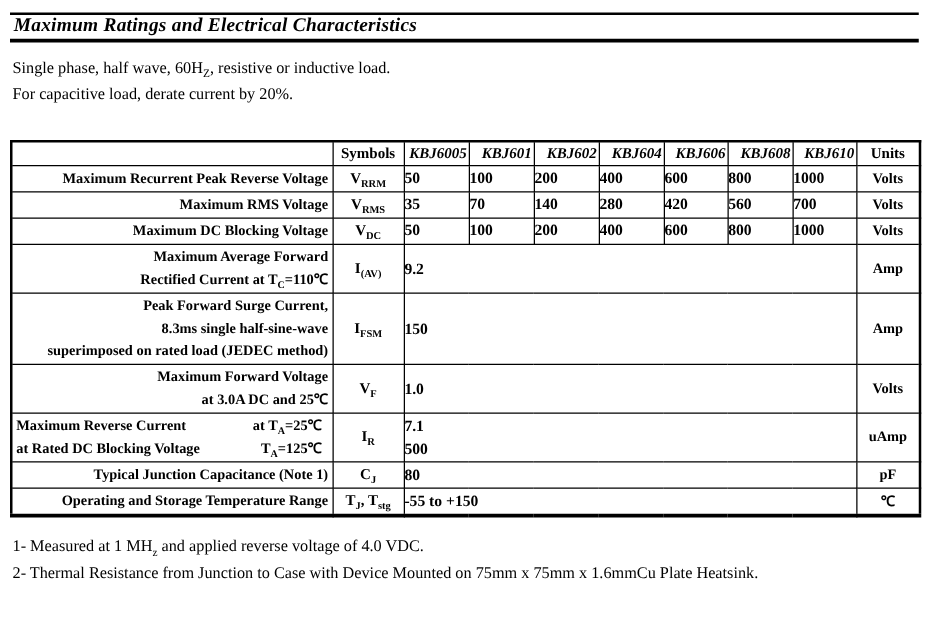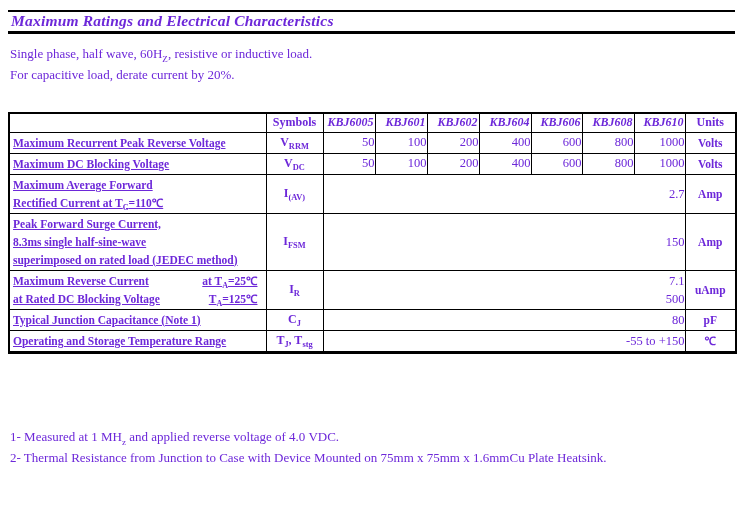--- a/index.html
+++ b/index.html
@@ -2,21 +2,21 @@
 <html><head>
 <meta charset="utf-8">
 <style>
   * { margin: 0; padding: 0; box-sizing: border-box; }
   html, body { background: #ffffff; }
   .page {
     position: relative;
     width: 741px;
     height: 507px;
     background: #ffffff;
-    color: #6d28d9;
+    color: #000000;
     font-family: "Liberation Serif", serif;
     overflow: hidden;
   }
   .rule { position: absolute; left: 8px; width: 727px; background: #000; }
   .rule-top { top: 10px; height: 2px; }
   .rule-under { top: 31px; height: 3px; }
   .title {
     position: absolute;
     left: 11px;
     top: 12px;
@@ -41,25 +41,25 @@
     border-bottom-width: 3px;
   }
   .ratings th, .ratings td {
     border: 1px solid #000;
     overflow: hidden;
     vertical-align: middle;
   }
   .ratings thead tr { height: 19px; }
   .ratings th { font-size: 12px; text-align: center; font-weight: bold; padding: 0 1px; }
   .ratings th.model { font-style: italic; text-align: right; }
-  td.label { font-weight: bold; font-size: 11.5px; text-align: left; padding: 1px 3px; text-decoration: underline; }
+  td.label { font-weight: bold; font-size: 11.5px; text-align: right; padding: 1px 3px; }
   td.label div { line-height: 18px; white-space: nowrap; }
   td.label .pair { display: flex; justify-content: space-between; padding-right: 5px; }
   td.symbol { font-weight: bold; font-size: 12px; text-align: center; }
-  td.val { font-size: 12.5px; text-align: right; font-weight: normal; }
+  td.val { font-size: 12.5px; text-align: left; font-weight: bold; }
   td.val div { line-height: 18px; }
   td.unit { font-weight: bold; font-size: 11.5px; text-align: center; }
 
   .notes { position: absolute; left: 10px; top: 426px; font-size: 13px; }
   .notes .notes-heading { font-weight: bold; font-size: 13.5px; line-height: 21px; }
   .notes p.note-line { line-height: 21px; white-space: nowrap; }
 </style>
 </head>
 <body>
 
@@ -111,54 +111,79 @@
           <td class="val">100</td>
           <td class="val">200</td>
           <td class="val">400</td>
           <td class="val">600</td>
           <td class="val">800</td>
           <td class="val">1000</td>
           <td class="unit">Volts</td>
         </tr>
         <tr style="height: 20px;">
           <td class="label">
+            <div>Maximum RMS Voltage</div>
+          </td>
+          <td class="symbol">V<sub>RMS</sub></td>
+          <td class="val">35</td>
+          <td class="val">70</td>
+          <td class="val">140</td>
+          <td class="val">280</td>
+          <td class="val">420</td>
+          <td class="val">560</td>
+          <td class="val">700</td>
+          <td class="unit">Volts</td>
+        </tr>
+        <tr style="height: 20px;">
+          <td class="label">
             <div>Maximum DC Blocking Voltage</div>
           </td>
           <td class="symbol">V<sub>DC</sub></td>
           <td class="val">50</td>
           <td class="val">100</td>
           <td class="val">200</td>
           <td class="val">400</td>
           <td class="val">600</td>
           <td class="val">800</td>
           <td class="val">1000</td>
           <td class="unit">Volts</td>
         </tr>
         <tr style="height: 37px;">
           <td class="label">
             <div>Maximum Average Forward</div>
             <div>Rectified Current at T<sub>C</sub>=110℃</div>
           </td>
           <td class="symbol">I<sub>(AV)</sub></td>
           <td class="val" colspan="7">
-            <div>2.7</div>
+            <div>9.2</div>
           </td>
           <td class="unit">Amp</td>
         </tr>
         <tr style="height: 57px;">
           <td class="label">
             <div>Peak Forward Surge Current,</div>
             <div>8.3ms single half-sine-wave</div>
             <div>superimposed on rated load (JEDEC method)</div>
           </td>
           <td class="symbol">I<sub>FSM</sub></td>
           <td class="val" colspan="7">
             <div>150</div>
           </td>
           <td class="unit">Amp</td>
+        </tr>
+        <tr style="height: 37px;">
+          <td class="label">
+            <div>Maximum Forward Voltage</div>
+            <div>at 3.0A DC and 25℃</div>
+          </td>
+          <td class="symbol">V<sub>F</sub></td>
+          <td class="val" colspan="7">
+            <div>1.0</div>
+          </td>
+          <td class="unit">Volts</td>
         </tr>
         <tr style="height: 38px;">
           <td class="label">
             <div class="pair">
               <span>Maximum Reverse Current</span>
               <span>at T<sub>A</sub>=25℃</span>
             </div>
             <div class="pair">
               <span>at Rated DC Blocking Voltage</span>
               <span>T<sub>A</sub>=125℃</span>

